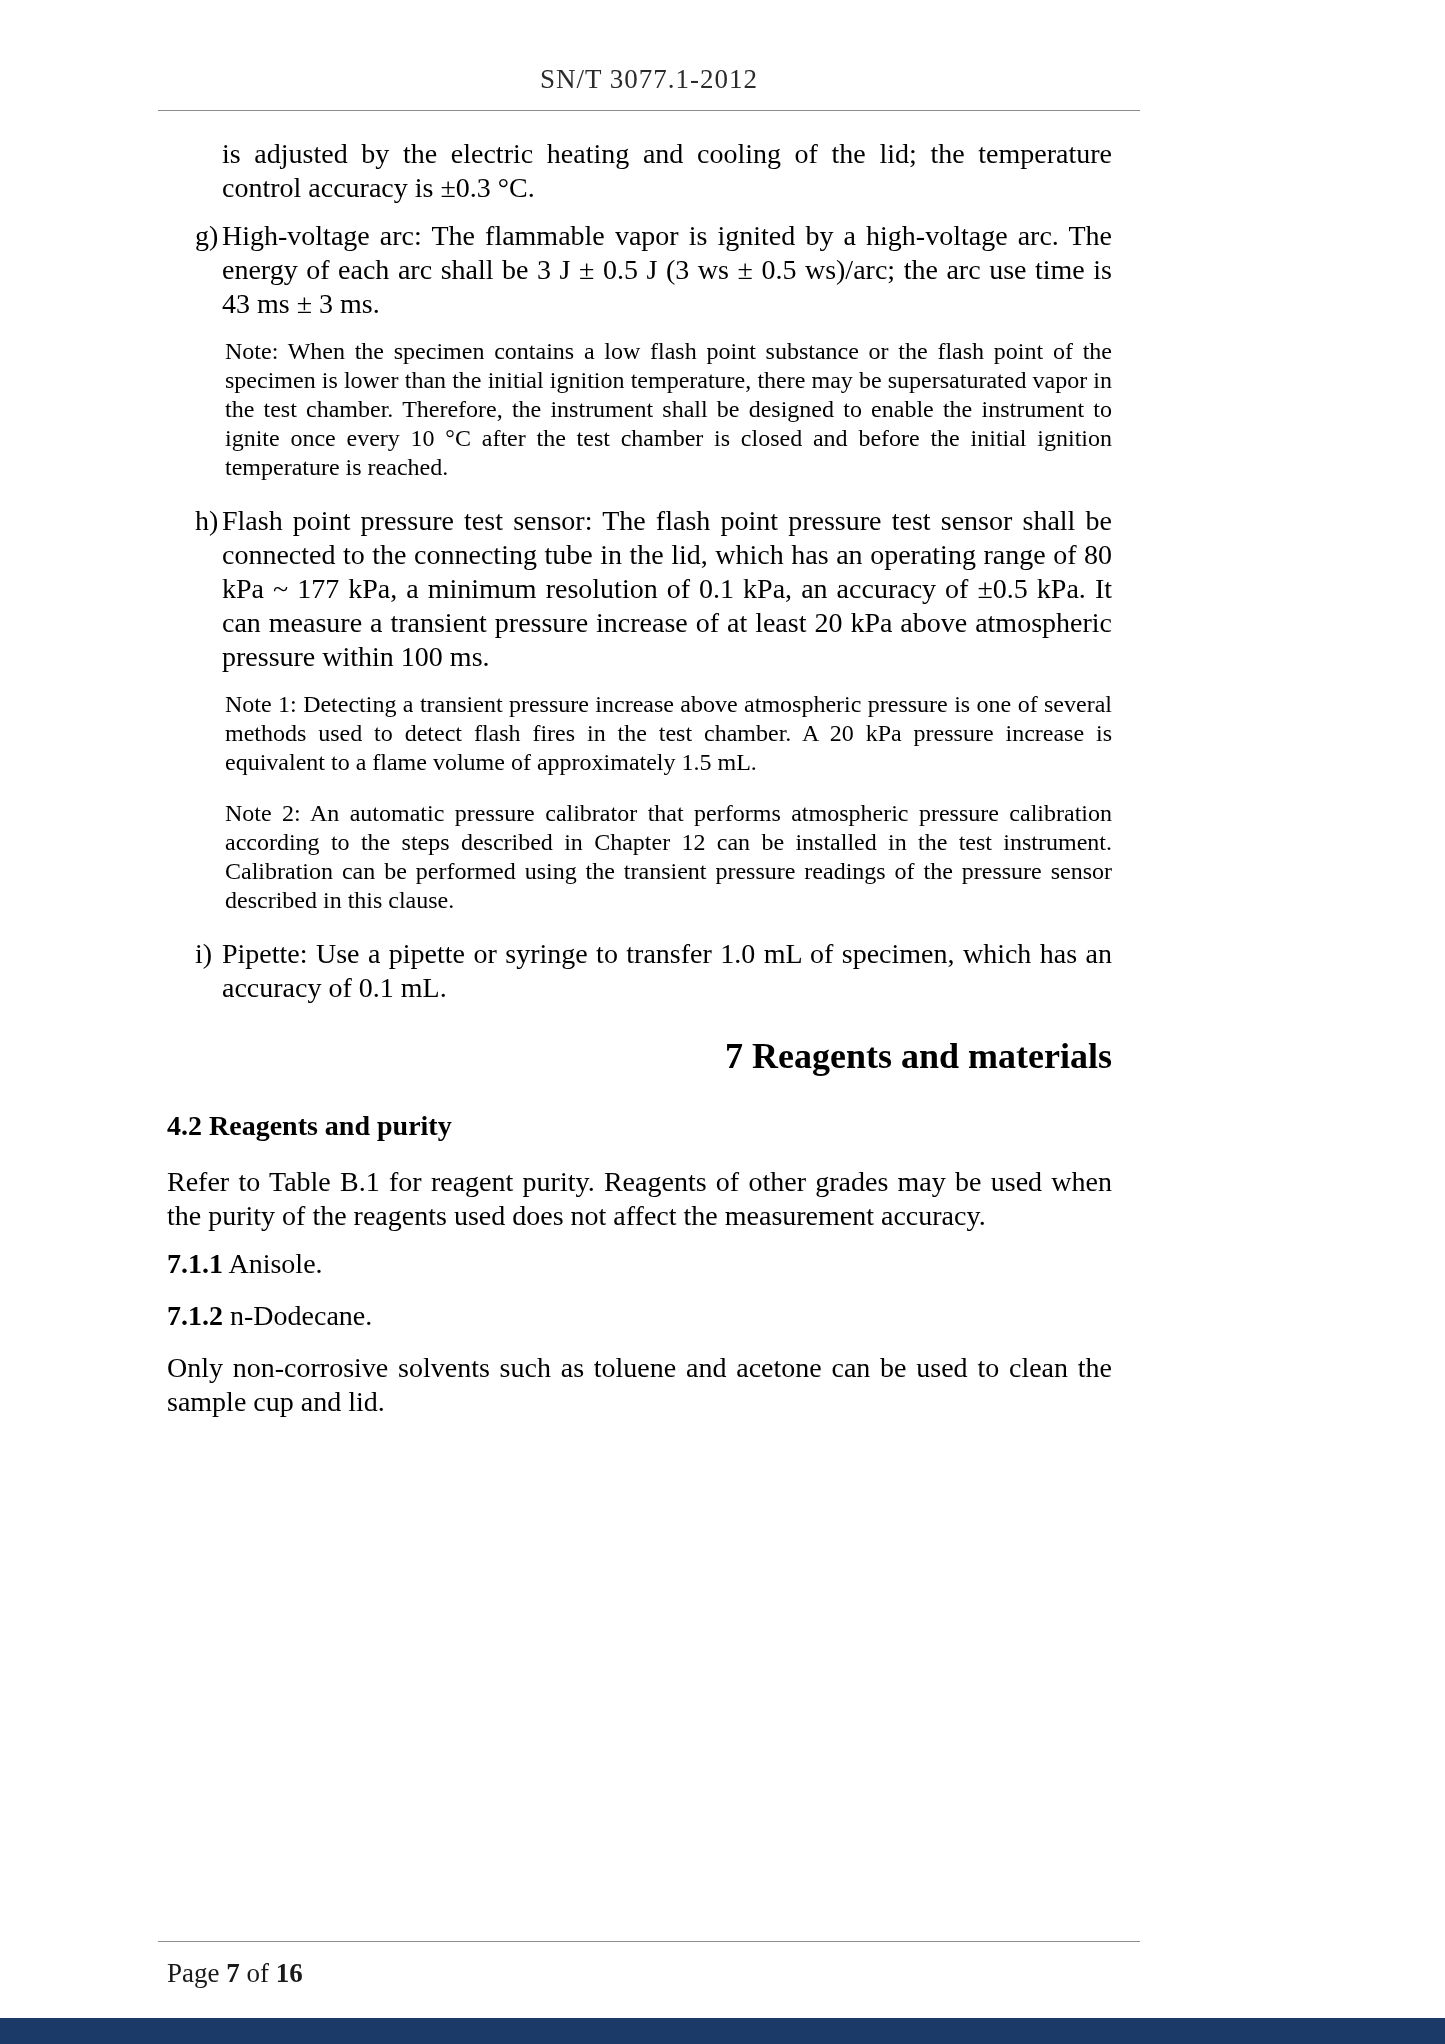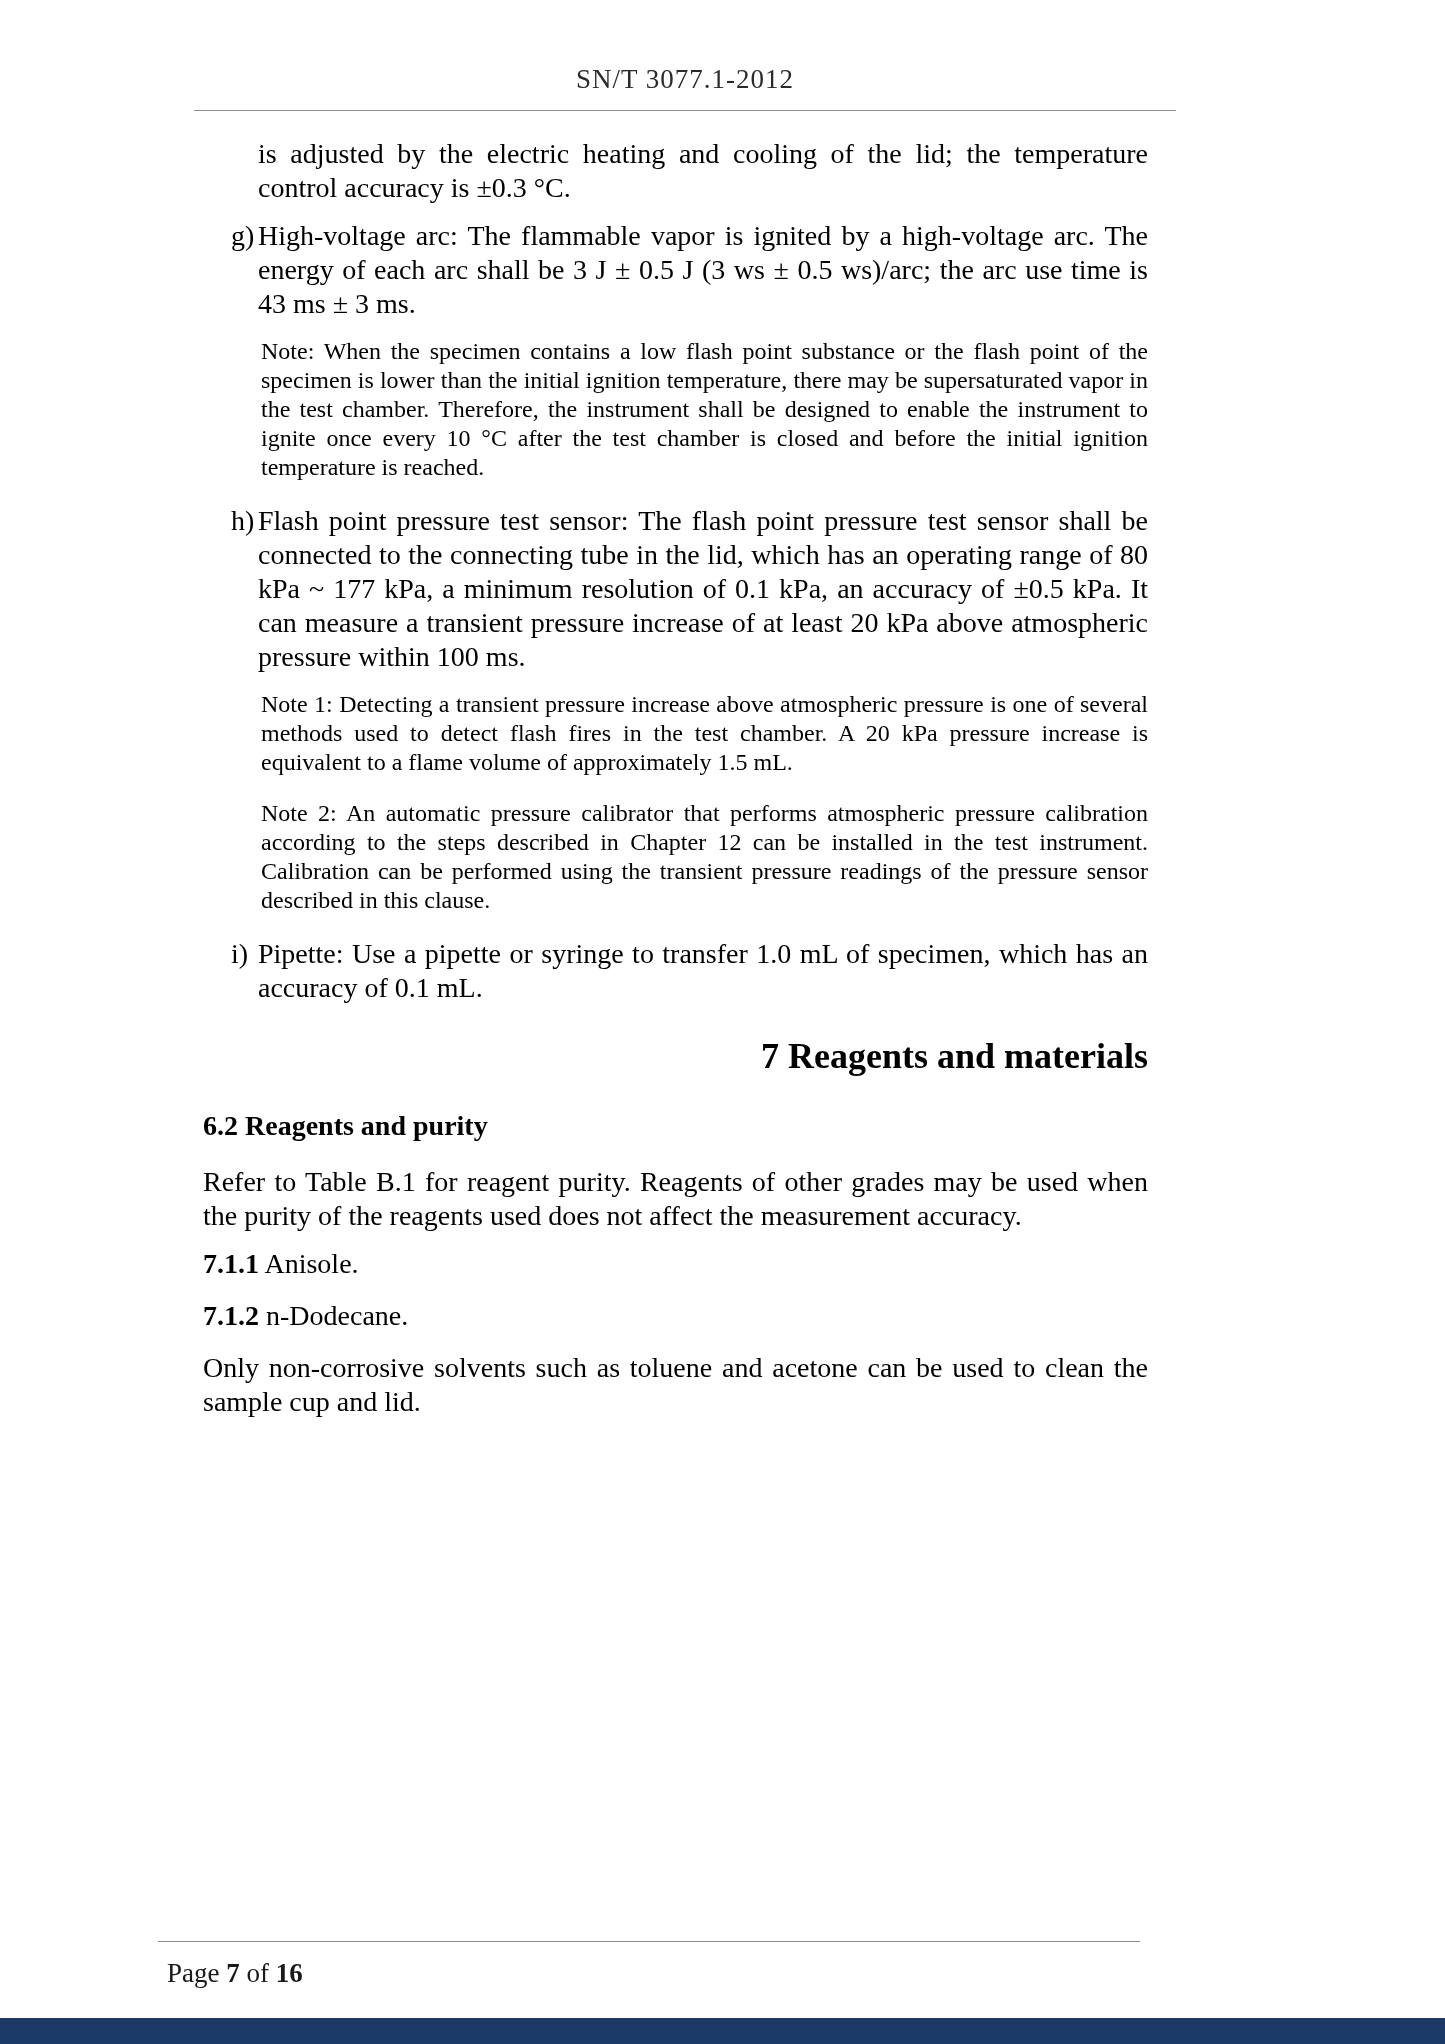--- a/index.html
+++ b/index.html
@@ -8,21 +8,20 @@
     width: 1445px;
     font-family: "Liberation Serif", serif;
     color: #000000;
   }
   .page {
     position: relative;
     width: 1445px;
     height: 2044px;
     background: #ffffff;
     overflow: hidden;
-    padding-left: 36px;
   }
   .doc-header-title {
     padding-top: 64px;
     margin-left: 158px;
     width: 982px;
     text-align: center;
     font-size: 27px;
     color: #2b2b2b;
     letter-spacing: 1px;
   }
@@ -144,21 +143,21 @@
     <p class="note">Note 1: Detecting a transient pressure increase above atmospheric pressure is one of several methods used to detect flash fires in the test chamber. A 20 kPa pressure increase is equivalent to a flame volume of approximately 1.5 mL.</p>
     <p class="note">Note 2: An automatic pressure calibrator that performs atmospheric pressure calibration according to the steps described in Chapter 12 can be installed in the test instrument. Calibration can be performed using the transient pressure readings of the pressure sensor described in this clause.</p>
 
     <div class="list-item">
       <span class="list-label">i)</span>
       <span class="list-text">Pipette: Use a pipette or syringe to transfer 1.0 mL of specimen, which has an accuracy of 0.1 mL.</span>
     </div>
 
     <h1 class="section-heading">7 Reagents and materials</h1>
 
-    <h2 class="subsection-heading">6.2 Reagents and purity</h2>
+    <h2 class="subsection-heading">4.2 Reagents and purity</h2>
 
     <p class="para">Refer to Table B.1 for reagent purity. Reagents of other grades may be used when the purity of the reagents used does not affect the measurement accuracy.</p>
 
     <p class="clause">
       <span class="clause-number">7.1.1</span>
       <span class="clause-text">Anisole.</span>
     </p>
 
     <p class="clause">
       <span class="clause-number">7.1.2</span>

